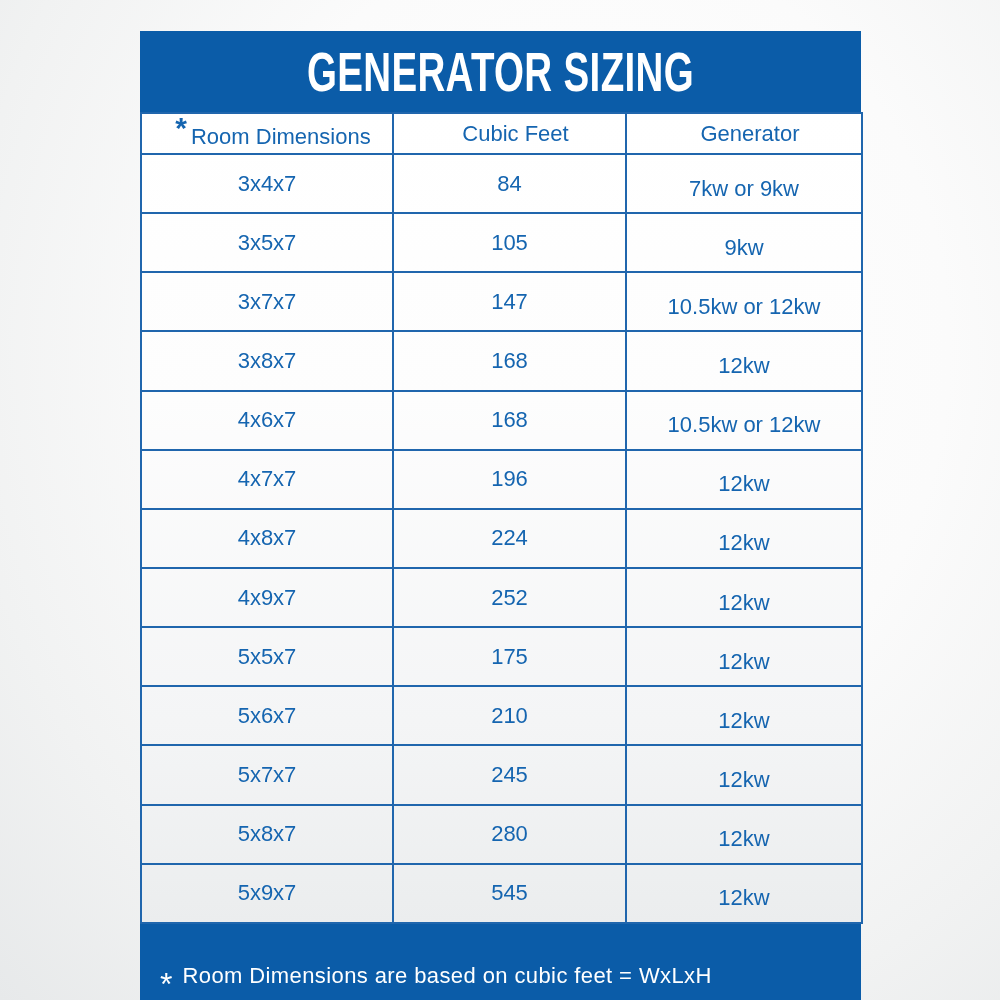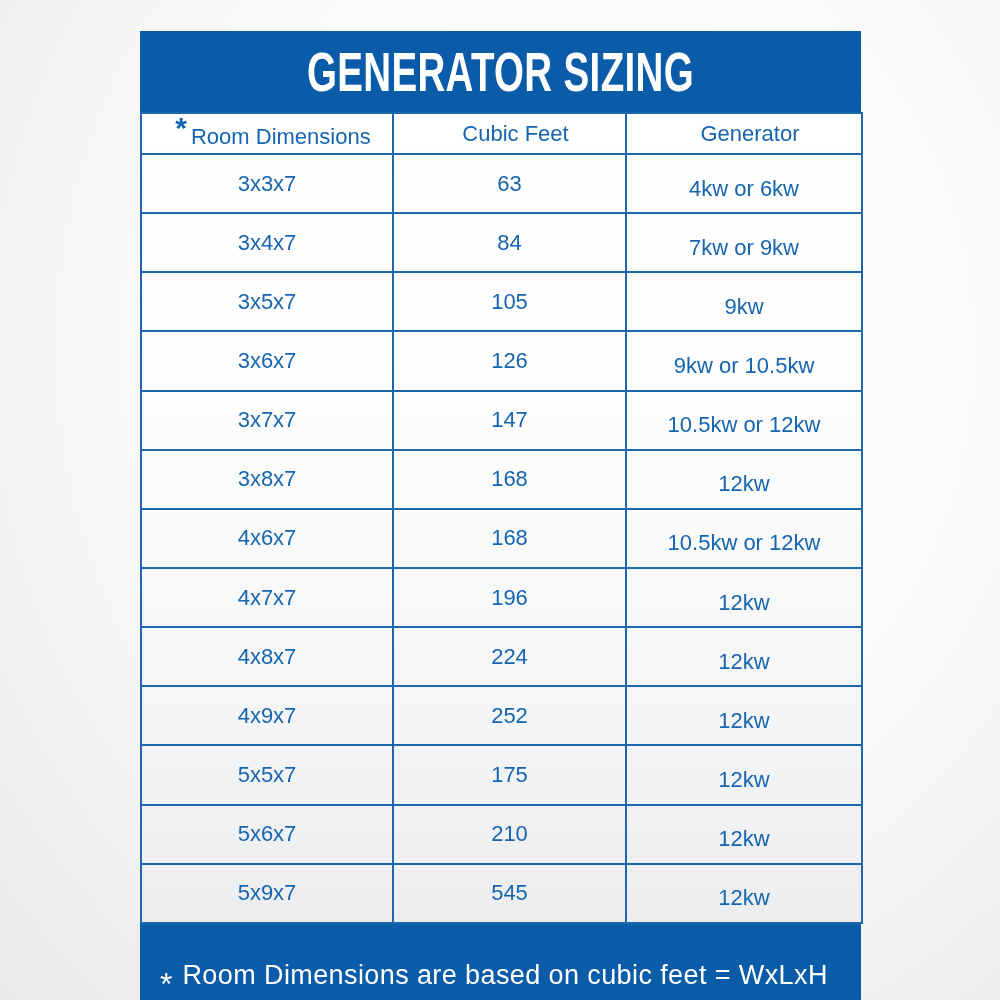--- a/index.html
+++ b/index.html
@@ -85,21 +85,21 @@
     box-sizing: border-box;
     color: #ffffff;
   }
   .foot-ast {
     font-size: 32px;
     display: inline-block;
     transform: translateY(7px);
     margin-right: 10px;
   }
   .foot-text {
-    font-size: 27px;
+    font-size: 22px;
     letter-spacing: 0.4px;
     display: inline-block;
     transform: translateY(-2px);
   }
 </style>
 </head>
 <body>
 
 <div class="page">
   <div class="panel">
@@ -118,40 +118,30 @@
         <tr>
           <th>
             <span class="hdr-ast">*</span><span>Room Dimensions</span>
           </th>
           <th>Cubic Feet</th>
           <th>Generator</th>
         </tr>
       </thead>
       <tbody>
           <tr>
-            <td>3x3x7</td>
-            <td>63</td>
-            <td>4kw or 6kw</td>
-          </tr>
-          <tr>
             <td>3x4x7</td>
             <td>84</td>
             <td>7kw or 9kw</td>
           </tr>
           <tr>
             <td>3x5x7</td>
             <td>105</td>
             <td>9kw</td>
           </tr>
           <tr>
-            <td>3x6x7</td>
-            <td>126</td>
-            <td>9kw or 10.5kw</td>
-          </tr>
-          <tr>
             <td>3x7x7</td>
             <td>147</td>
             <td>10.5kw or 12kw</td>
           </tr>
           <tr>
             <td>3x8x7</td>
             <td>168</td>
             <td>12kw</td>
           </tr>
           <tr>
@@ -175,20 +165,30 @@
             <td>12kw</td>
           </tr>
           <tr>
             <td>5x5x7</td>
             <td>175</td>
             <td>12kw</td>
           </tr>
           <tr>
             <td>5x6x7</td>
             <td>210</td>
+            <td>12kw</td>
+          </tr>
+          <tr>
+            <td>5x7x7</td>
+            <td>245</td>
+            <td>12kw</td>
+          </tr>
+          <tr>
+            <td>5x8x7</td>
+            <td>280</td>
             <td>12kw</td>
           </tr>
           <tr>
             <td>5x9x7</td>
             <td>545</td>
             <td>12kw</td>
           </tr>
         </tbody>
     </table>
 

